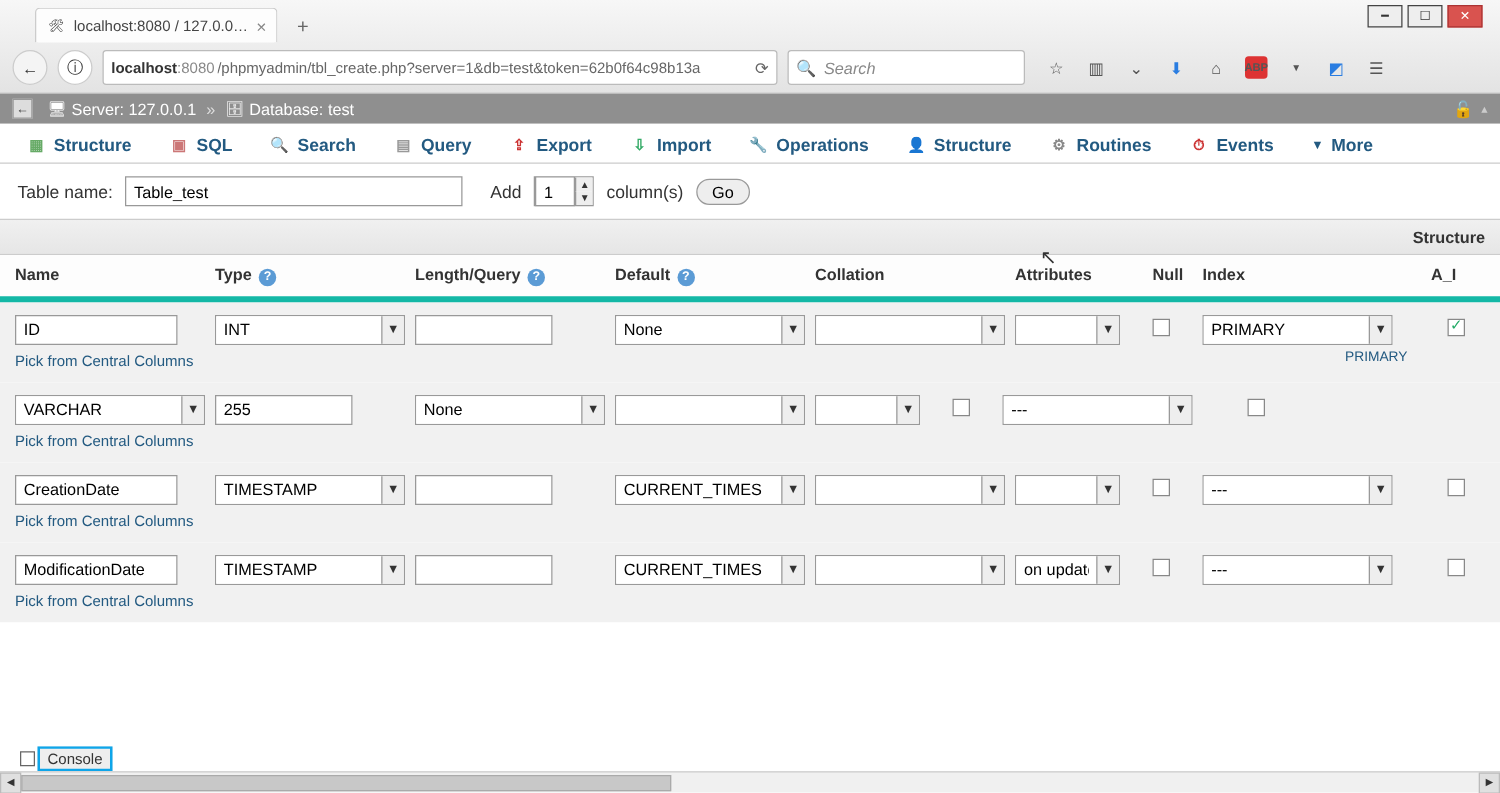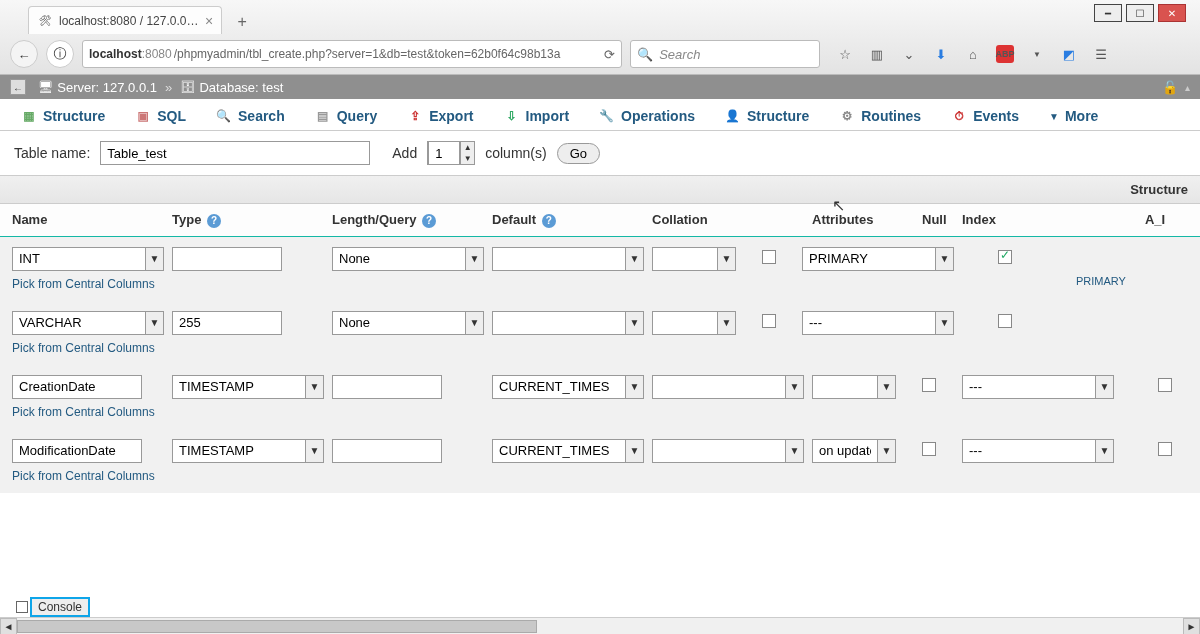--- a/index.html
+++ b/index.html
@@ -53,21 +53,21 @@
   .action-row input[type=text]{ height:24px; font-size:13px; padding:2px 6px; border:1px solid #999; }
   .action-row .tablename { width:270px; }
   .num-spin { display:flex; align-items:center; border:1px solid #999; height:24px; }
   .num-spin input{ border:none; width:32px; text-align:left; padding-left:6px; height:22px; outline:none; }
   .num-spin .spins { display:flex; flex-direction:column; }
   .num-spin .spins span{ width:14px; height:11px; font-size:8px; display:flex; align-items:center; justify-content:center; border-left:1px solid #999; cursor:pointer; background:#eee; }
   .go-btn { background:#eee; border:1px solid #999; border-radius:12px; padding:2px 12px; cursor:pointer; font-size:13px; }
 
   
   .struct-head { background:linear-gradient(#f0f0f0,#e6e6e6); border-top:1px solid #ccc; border-bottom:1px solid #ccc; display:flex; justify-content:flex-end; padding:6px 12px; font-weight:bold; }
-  .col-headers { display:flex; padding:8px 12px; border-bottom:1px solid #14b8a6; font-weight:bold; color:#333; background:#fdfdfd; }
+  .col-headers { display:flex; padding:8px 12px; border-bottom:5px solid #14b8a6; font-weight:bold; color:#333; background:#fdfdfd; }
   .col-headers > div, .col-row > div { padding-right:8px; }
   .c-name{flex:0 0 160px;} .c-type{flex:0 0 160px;} .c-len{flex:0 0 160px;}
   .c-def{flex:0 0 160px;} .c-coll{flex:0 0 160px;} .c-attr{flex:0 0 110px;}
   .c-null{flex:0 0 40px;} .c-idx{flex:0 0 150px;} .c-ai{flex:0 0 40px; text-align:center;margin-left:27px;}
   .help-dot { display:inline-flex; width:14px; height:14px; border-radius:50%; background:#5b9bd5; color:#fff; font-size:10px; align-items:center; justify-content:center; margin-left:2px; }
 
   
   .rows { }
   .col-row { display:flex; align-items:center; padding:10px 12px 4px 12px; }
   .col-row:nth-child(odd){ background:#f1f1f1; }
@@ -230,20 +230,21 @@
   <div class="c-def"><span>Default</span> <span class="help-dot">?</span></div>
   <div class="c-coll">Collation</div>
   <div class="c-attr">Attributes</div>
   <div class="c-null">Null</div>
   <div class="c-idx">Index</div>
   <div class="c-ai">A_I</div>
 </div>
 
 <div class="rows" id="rows">
     <div class="col-row">
+      <div class="c-name"><input type="text" value="ID" style=""></div>
       <div class="c-type">
         <span class="sel md">
           <input value="INT" style="">
           <span class="dd">▼</span>
         </span>
       </div>
       <div class="c-len"><input type="text" value="" style="width: 110px;"></div>
       <div class="c-def">
         <span class="sel md">
           <input value="None" style="">

